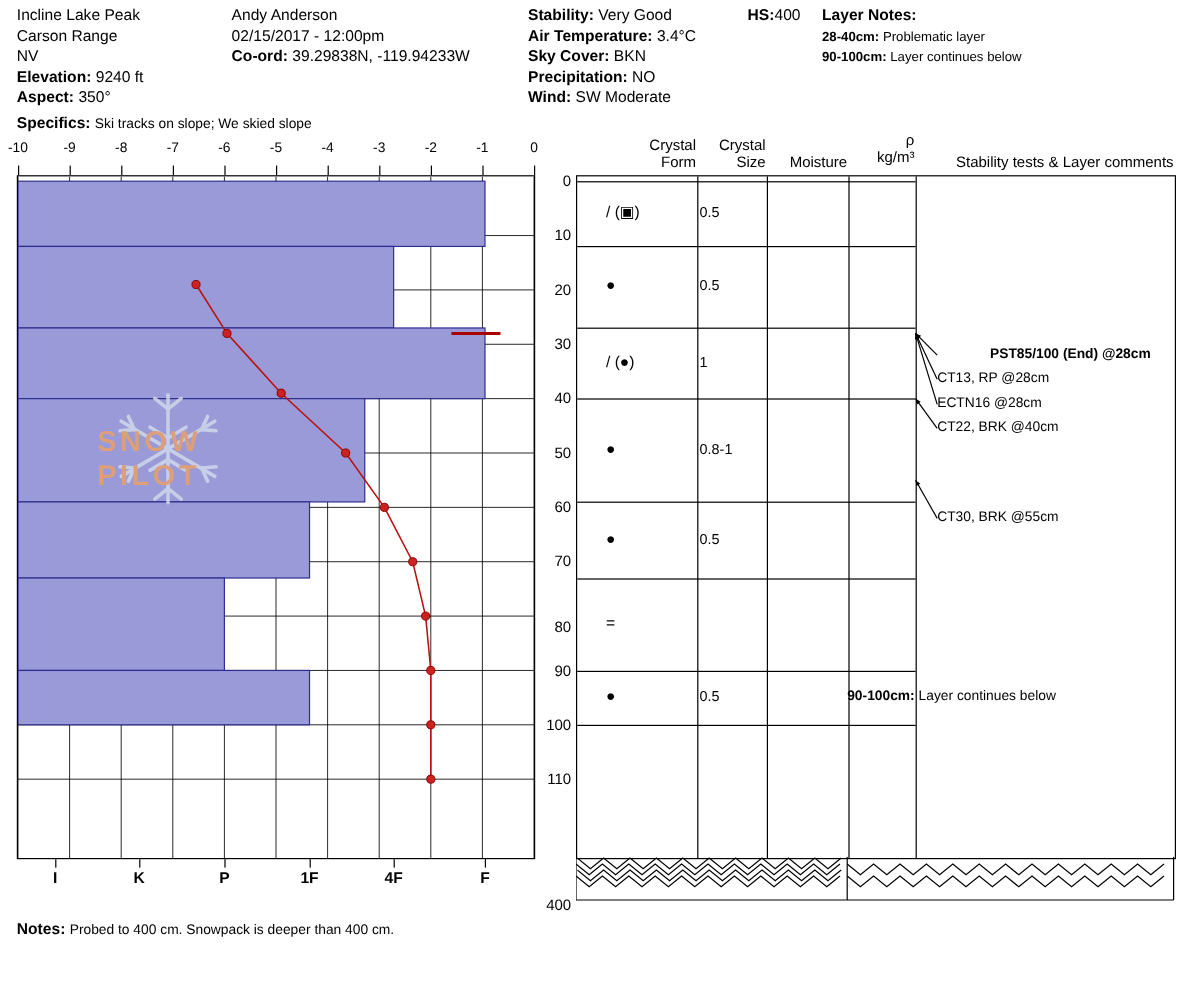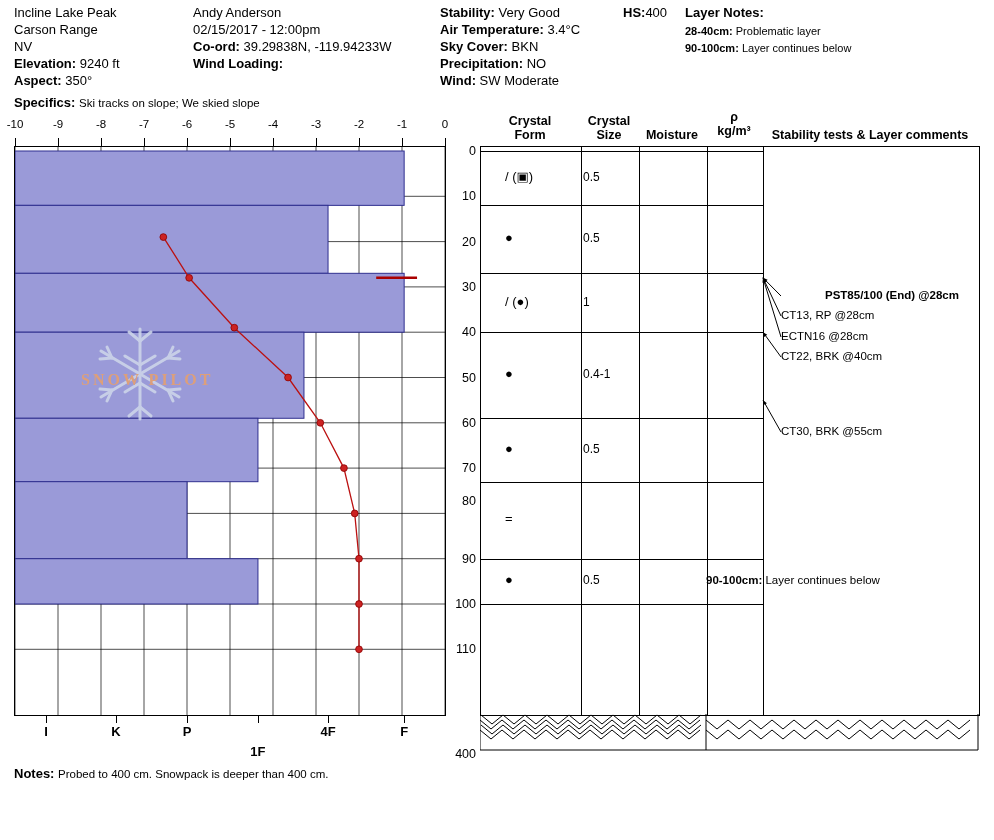--- a/index.html
+++ b/index.html
@@ -47,34 +47,34 @@
   #depthlabels div{position:absolute;right:4px;font-size:12.5px;transform:translateY(-50%);}
 
   
   #table{position:absolute;left:480px;top:146px;width:500px;height:570px;
          border:1px solid #000;box-sizing:border-box;}
   .vline{position:absolute;top:0;width:1px;height:100%;background:#000;}
   .rowline{position:absolute;left:0;width:100%;height:1px;background:#000;}
 
   
   #thead{position:absolute;left:480px;top:108px;width:500px;height:38px;}
-  #thead .th{position:absolute;text-align:center;font-size:12.5px;font-weight:bold;line-height:14px;}
+  #thead .th{position:absolute;text-align:right;font-size:12.5px;font-weight:normal;line-height:14px;}
 
   
   .comment{position:absolute;font-size:11.5px;white-space:nowrap;}
   .commentb{font-weight:bold;}
 
   
   #notes{position:absolute;left:14px;top:766px;white-space:nowrap;}
   #notes .val{font-size:11.5px;}
 
   
   #watermark{position:absolute;left:40px;top:172px;width:170px;height:110px;opacity:.85;}
-  #wmtext{position:absolute;left:26px;top:52px;font-size:16px;font-weight:bold;
-          letter-spacing:3px;color:#e9a06a;font-family:Liberation Serif, serif;}
+  #wmtext{position:absolute;left:26px;top:36px;font-size:24px;font-weight:bold;
+          letter-spacing:3px;color:#e9a06a;font-family:Liberation Sans, sans-serif;}
 
   .crystalcell{position:absolute;font-size:13px;}
   .sizecell{position:absolute;font-size:12px;}
 </style>
 </head>
 <body>
 
 <div id="header">
 
   <div class="hcol" id="col1">
@@ -82,21 +82,20 @@
     <div class="hrow"><span class="val">Carson Range</span></div>
     <div class="hrow"><span class="val">NV</span></div>
     <div class="hrow"><span class="lbl">Elevation:</span> <span class="val">9240 ft</span></div>
     <div class="hrow"><span class="lbl">Aspect:</span> <span class="val">350°</span></div>
   </div>
 
   <div class="hcol" id="col2">
     <div class="hrow"><span class="val">Andy Anderson</span></div>
     <div class="hrow"><span class="val">02/15/2017 - 12:00pm</span></div>
     <div class="hrow"><span class="lbl">Co-ord:</span> <span class="val">39.29838N, -119.94233W</span></div>
-    <div class="hrow"><span class="lbl">Wind Loading:</span> <span class="val"></span></div>
   </div>
 
   <div class="hcol" id="col3">
     <div class="hrow"><span class="lbl">Stability:</span> <span class="val">Very Good</span></div>
     <div class="hrow"><span class="lbl">Air Temperature:</span> <span class="val">3.4°C</span></div>
     <div class="hrow"><span class="lbl">Sky Cover:</span> <span class="val">BKN</span></div>
     <div class="hrow"><span class="lbl">Precipitation:</span> <span class="val">NO</span></div>
     <div class="hrow"><span class="lbl">Wind:</span> <span class="val">SW Moderate</span></div>
   </div>
 
@@ -220,37 +219,37 @@
 </div>
 
 <div id="hardaxis">
     <div class="tick" style="left: 31.96px;"></div>
     <div class="hl" style="left: 31.96px;">I</div>
     <div class="tick" style="left: 102.05px;"></div>
     <div class="hl" style="left: 102.05px;">K</div>
     <div class="tick" style="left: 173px;"></div>
     <div class="hl" style="left: 173px;">P</div>
     <div class="tick" style="left: 243.95px;"></div>
-    <div class="hl" style="left: 243.95px; margin-top: 20px;">1F</div>
+    <div class="hl" style="left: 243.95px;">1F</div>
     <div class="tick" style="left: 314.04px;"></div>
     <div class="hl" style="left: 314.04px;">4F</div>
     <div class="tick" style="left: 390.15px;"></div>
     <div class="hl" style="left: 390.15px;">F</div>
   </div>
 
 <div id="depthlabels">
     <div style="top: 5px;">0</div>
     <div style="top: 50.3px;">10</div>
     <div style="top: 95.6px;">20</div>
     <div style="top: 140.9px;">30</div>
     <div style="top: 186.2px;">40</div>
     <div style="top: 231.5px;">50</div>
     <div style="top: 276.8px;">60</div>
     <div style="top: 322.1px;">70</div>
-    <div style="top: 355px;">80</div>
+    <div style="top: 377px;">80</div>
     <div style="top: 412.7px;">90</div>
     <div style="top: 458px;">100</div>
     <div style="top: 503.3px;">110</div>
     <div style="top: 608px;">400</div>
   </div>
 
 <div id="thead">
   <div class="th" style="left:0px;width:100px;top:6px;">
     <div>Crystal</div>
     <div>Form</div>
@@ -284,21 +283,21 @@
     <div class="rowline" style="top: 334.69px; width: 282px;"></div>
     <div class="rowline" style="top: 411.7px; width: 282px;"></div>
     <div class="rowline" style="top: 457px; width: 282px;"></div>
     <div class="crystalcell" style="left: 24px; top: 22.18px;">/ (▣)</div>
     <div class="sizecell" style="left: 102px; top: 23.18px;">0.5</div>
     <div class="crystalcell" style="left: 24px; top: 83.335px;">●</div>
     <div class="sizecell" style="left: 102px; top: 84.335px;">0.5</div>
     <div class="crystalcell" style="left: 24px; top: 146.755px;">/ (●)</div>
     <div class="sizecell" style="left: 102px; top: 147.755px;">1</div>
     <div class="crystalcell" style="left: 24px; top: 219.235px;">●</div>
-    <div class="sizecell" style="left: 102px; top: 220.235px;">0.4-1</div>
+    <div class="sizecell" style="left: 102px; top: 220.235px;">0.8-1</div>
     <div class="crystalcell" style="left: 24px; top: 293.98px;">●</div>
     <div class="sizecell" style="left: 102px; top: 294.98px;">0.5</div>
     <div class="crystalcell" style="left: 24px; top: 364.195px;">=</div>
     <div class="crystalcell" style="left: 24px; top: 425.35px;">●</div>
     <div class="sizecell" style="left: 102px; top: 426.35px;">0.5</div>
     <div class="comment commentb" style="left: 300px; top: 142px; margin-left: 44px;">PST85/100 (End) @28cm</div>
     <div class="comment" style="left: 300px; top: 162px;">CT13, RP @28cm</div>
     <div class="comment" style="left: 300px; top: 183px;">ECTN16 @28cm</div>
     <div class="comment" style="left: 300px; top: 203px;">CT22, BRK @40cm</div>
     <div class="comment" style="left: 300px; top: 278px;">CT30, BRK @55cm</div>

